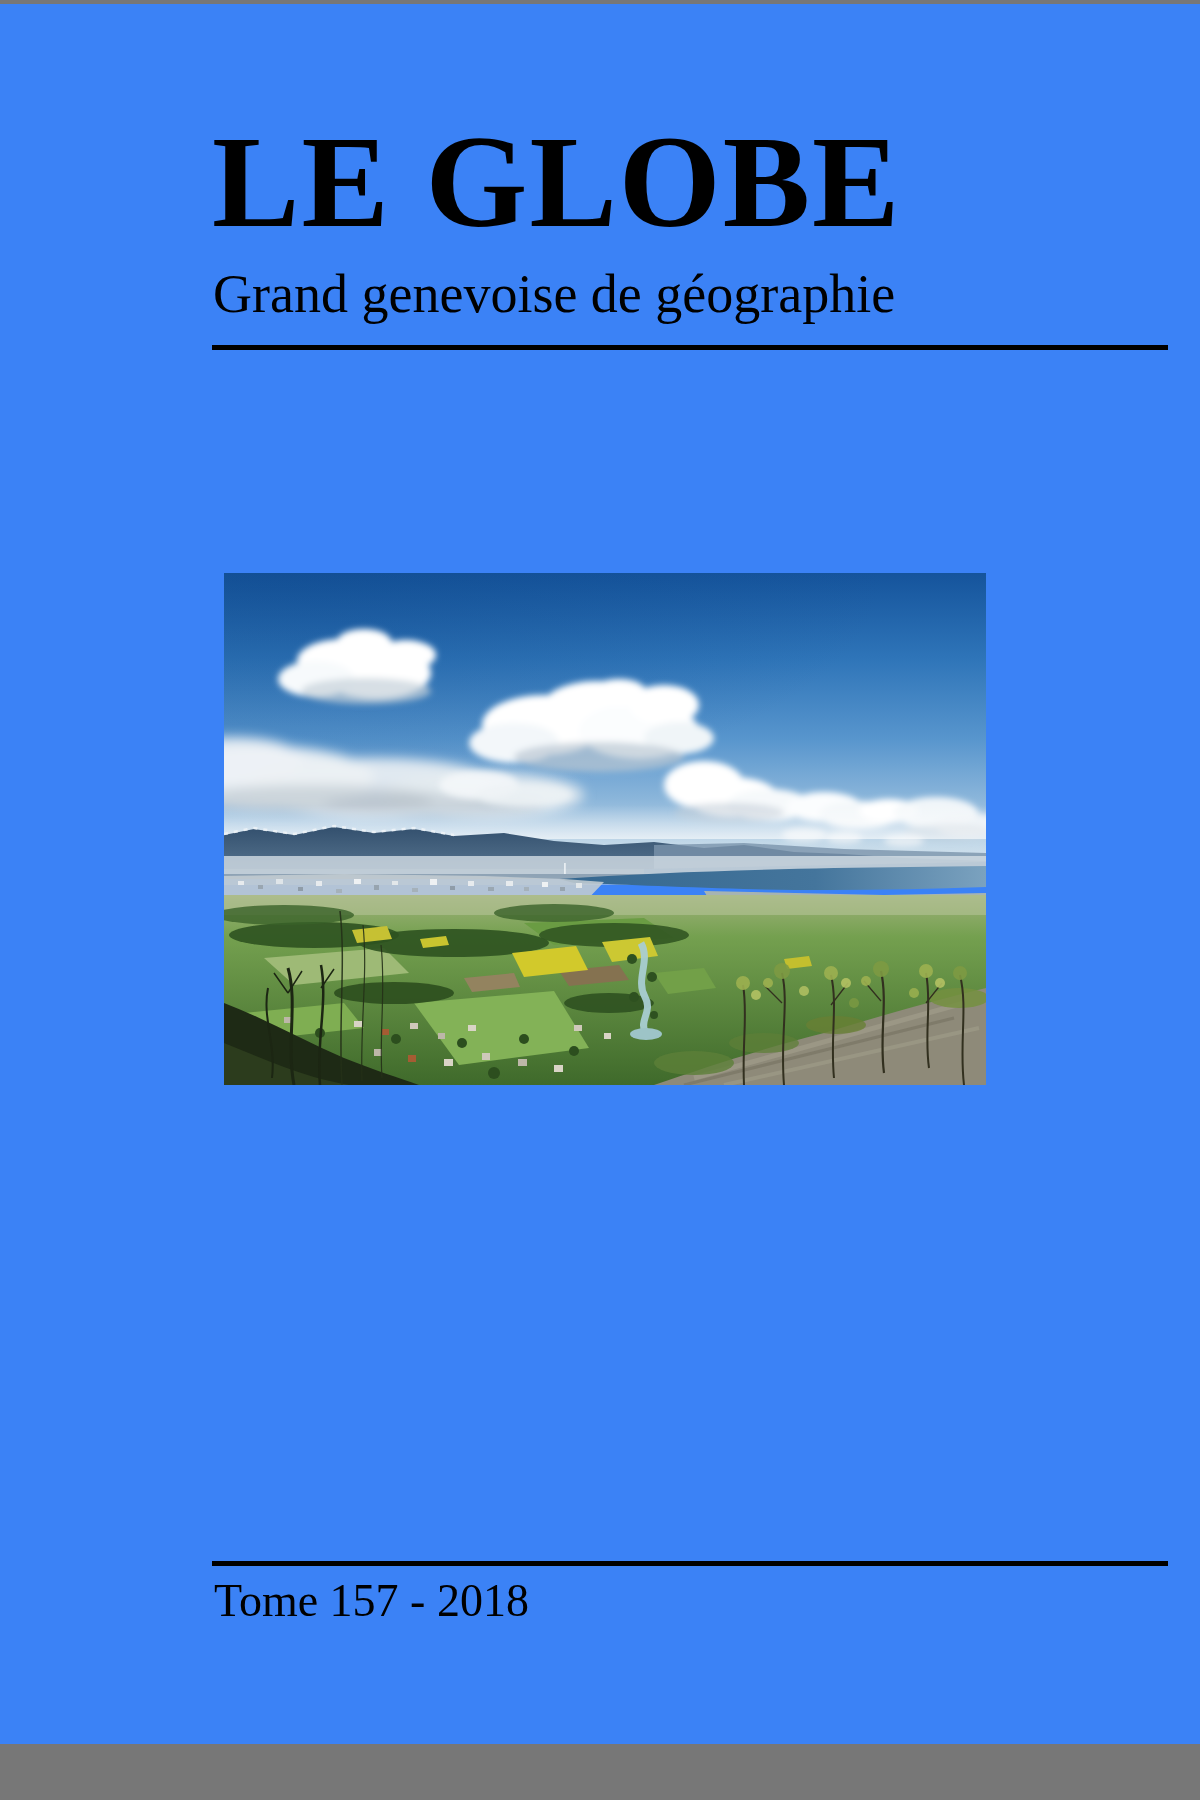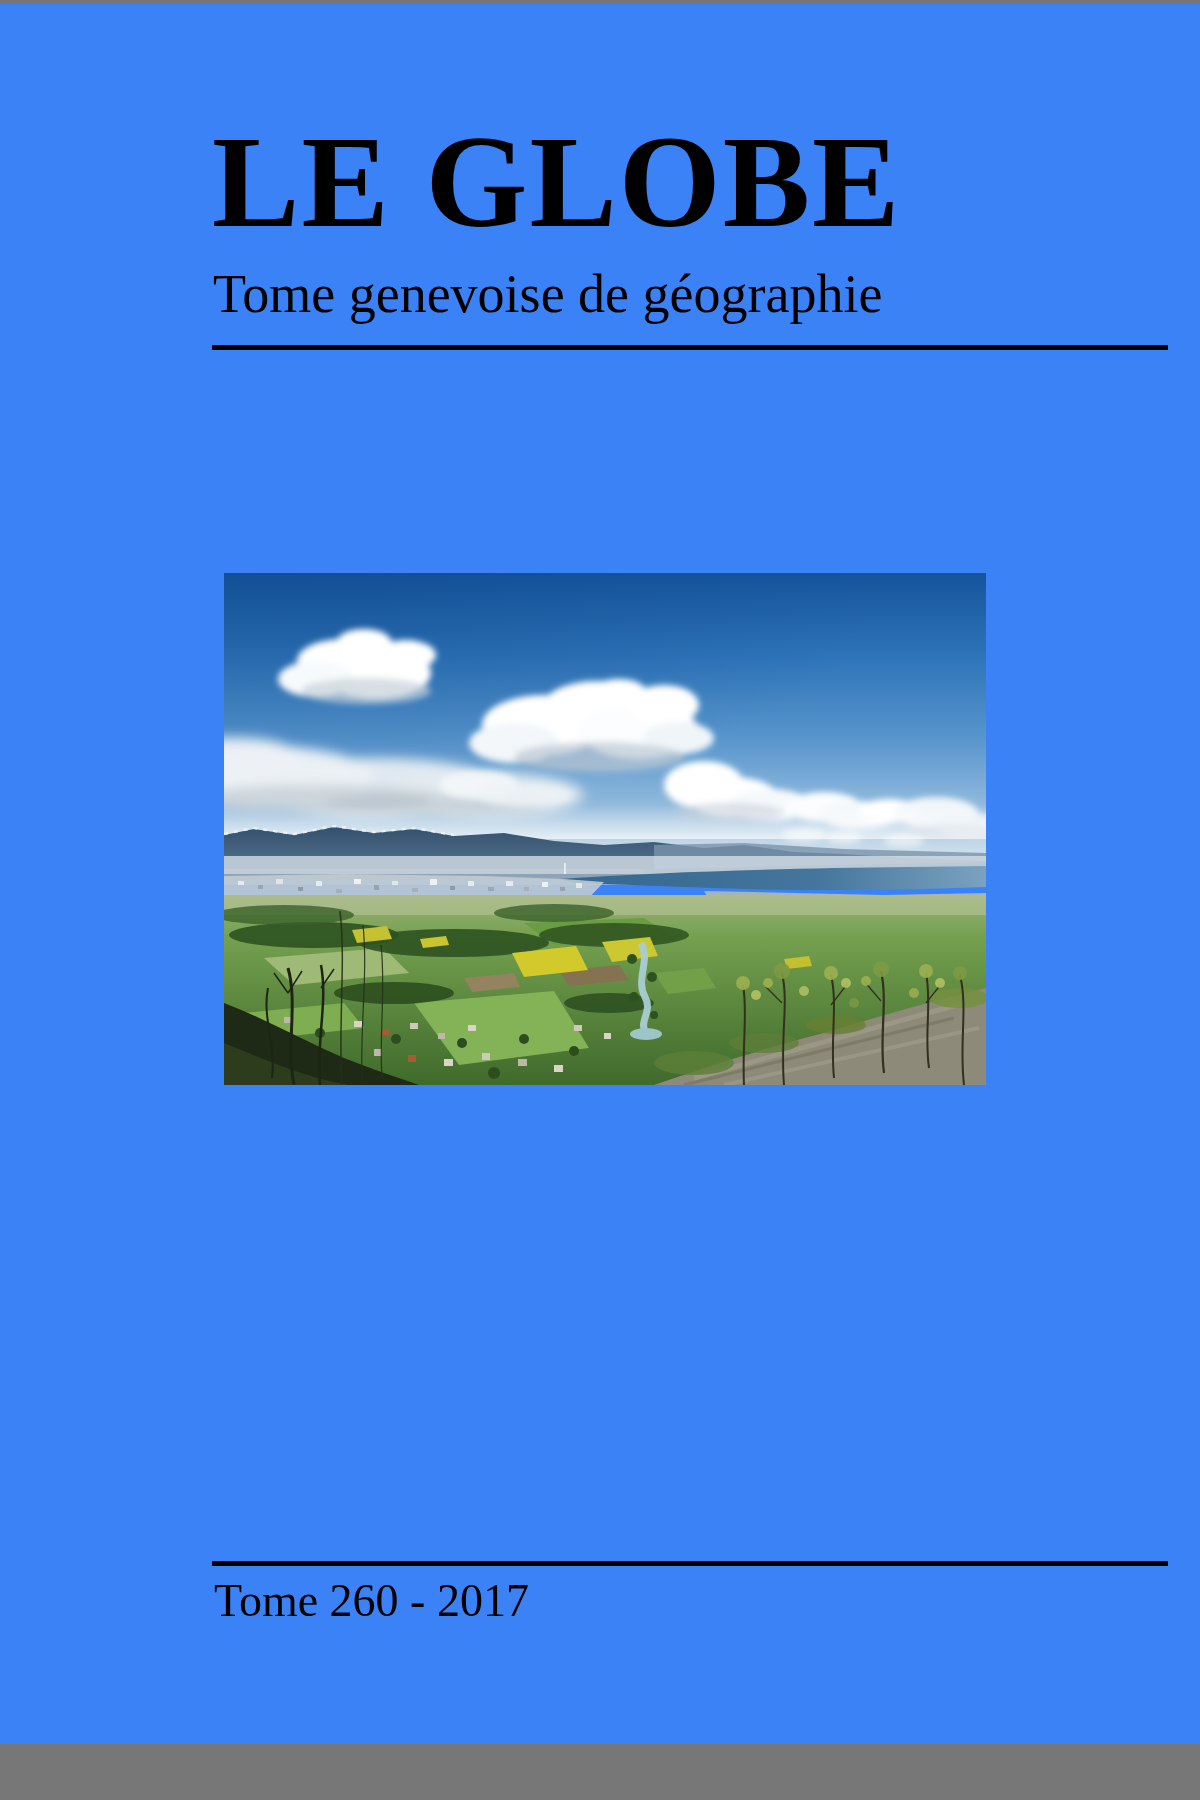--- a/index.html
+++ b/index.html
@@ -42,21 +42,21 @@
     font-size:46px;font-weight:normal;line-height:1;white-space:nowrap;
   }
 </style>
 </head>
 <body>
 
 <div class="page">
 
   <header>
     <h1 class="masthead-title">LE GLOBE</h1>
-    <p class="masthead-subtitle">Tome genevoise de géographie</p>
+    <p class="masthead-subtitle">Grand genevoise de géographie</p>
   </header>
 
   <hr class="rule rule-top">
 
 
   <figure class="cover-photo" role="img" aria-label="Aerial springtime view over the Grand Genève area: cumulus clouds in a blue sky above the Jura ridge, Lake Geneva and the city of Geneva in the distance, with green fields, yellow rapeseed patches, the Arve river, suburban rooftops and scrub branches in the foreground">
     <svg width="762" height="512" viewBox="0 0 762 512" aria-hidden="true">
       <defs>
         <linearGradient id="gSky" x1="0" y1="0" x2="0" y2="1">
           <stop offset="0" stop-color="#15549c"></stop>
@@ -341,16 +341,16 @@
         <path d="M118,512 C114,450 122,390 116,338" stroke-width="1.5"></path>
         <path d="M138,508 C136,452 144,400 139,352" stroke-width="1.2"></path>
         <path d="M158,505 C155,460 162,415 157,372" stroke-width="1.2"></path>
       </g>
     </svg>
   </figure>
 
   <hr class="rule rule-bottom">
 
   <footer>
-    <p class="volume">Tome 260 - 2017</p>
+    <p class="volume">Tome 157 - 2018</p>
   </footer>
 
 </div>
 
 </body></html>

